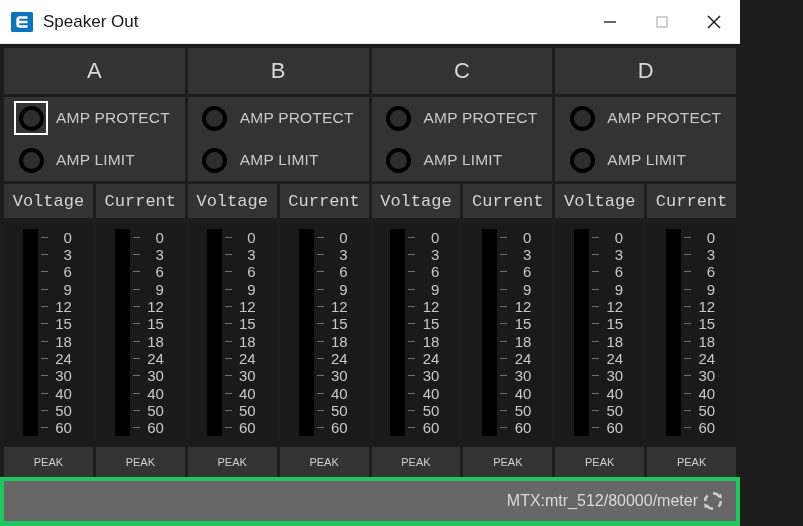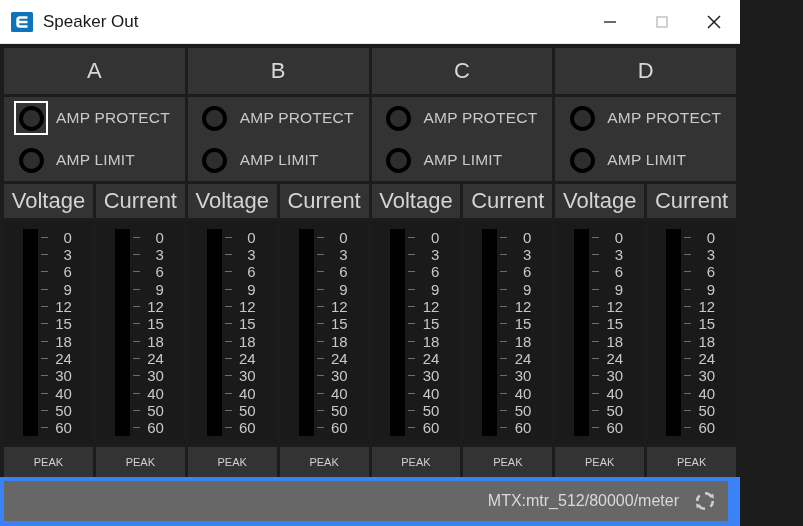--- a/index.html
+++ b/index.html
@@ -9,21 +9,21 @@
     height: 526px;
     overflow: hidden;
     background: #1c1c1c;
     font-family: "Liberation Sans", sans-serif;
   }
 
   #app {
     width: 740px;
     height: 526px;
     position: relative;
-    background: #3b82f6;
+    background: #22c55e;
     display: flex;
     flex-direction: column;
   }
 
   
   .titlebar {
     height: 44px;
     min-height: 44px;
     background: #ffffff;
     display: flex;
@@ -159,22 +159,22 @@
     min-width: 0;
   }
   .meter-title {
     height: 34px;
     min-height: 34px;
     background: #333333;
     display: flex;
     align-items: center;
     justify-content: center;
     color: #d4d4d4;
-    font-size: 22px;
-    font-family: Liberation Sans, sans-serif;
+    font-size: 17px;
+    font-family: Liberation Mono, monospace;
   }
   .meter-body {
     flex: 1 1 auto;
     background: #1a1a1a;
     position: relative;
     display: flex;
     align-items: stretch;
     justify-content: center;
     padding: 8px 4px 8px 4px;
     min-height: 0;
@@ -245,27 +245,27 @@
     color: #d0d0d0;
     font-size: 11px;
     cursor: default;
     font-family: "Liberation Sans", sans-serif;
   }
 
   
   .statusbar {
     height: 40px;
     min-height: 40px;
-    margin: 4px 12px 5px 4px;
+    margin: 4px 4px 5px 4px;
     background: #676767;
     display: flex;
     align-items: center;
     justify-content: flex-end;
     padding-right: 10px;
-    gap: 13px;
+    gap: 2px;
   }
   .status-text {
     color: #d9d9d9;
     font-size: 16px;
     white-space: nowrap;
     font-family: "Liberation Sans", sans-serif;
   }
   .refresh-icon {
     width: 26px;
     height: 26px;

